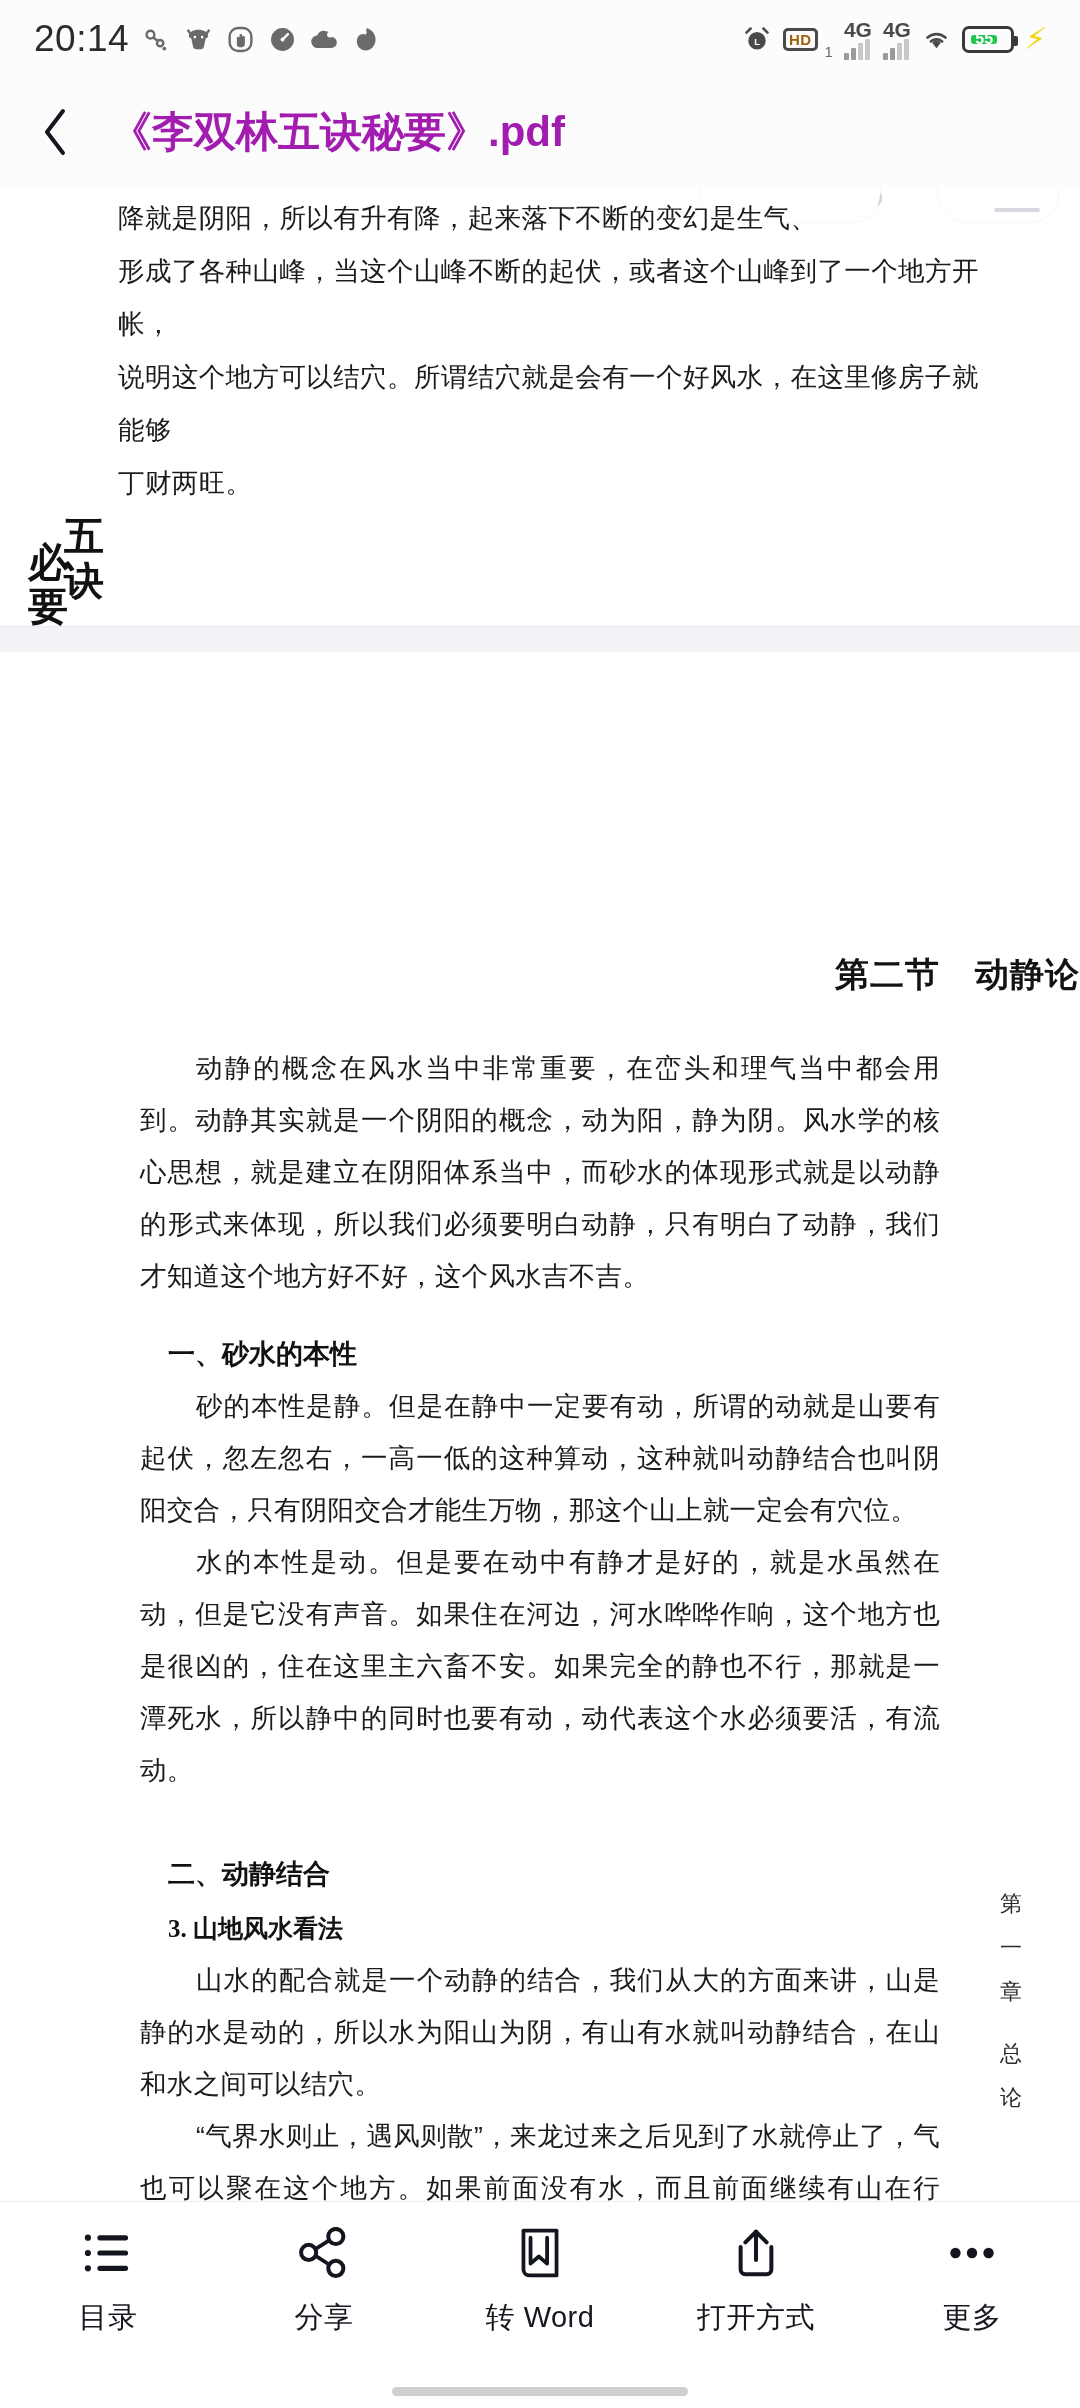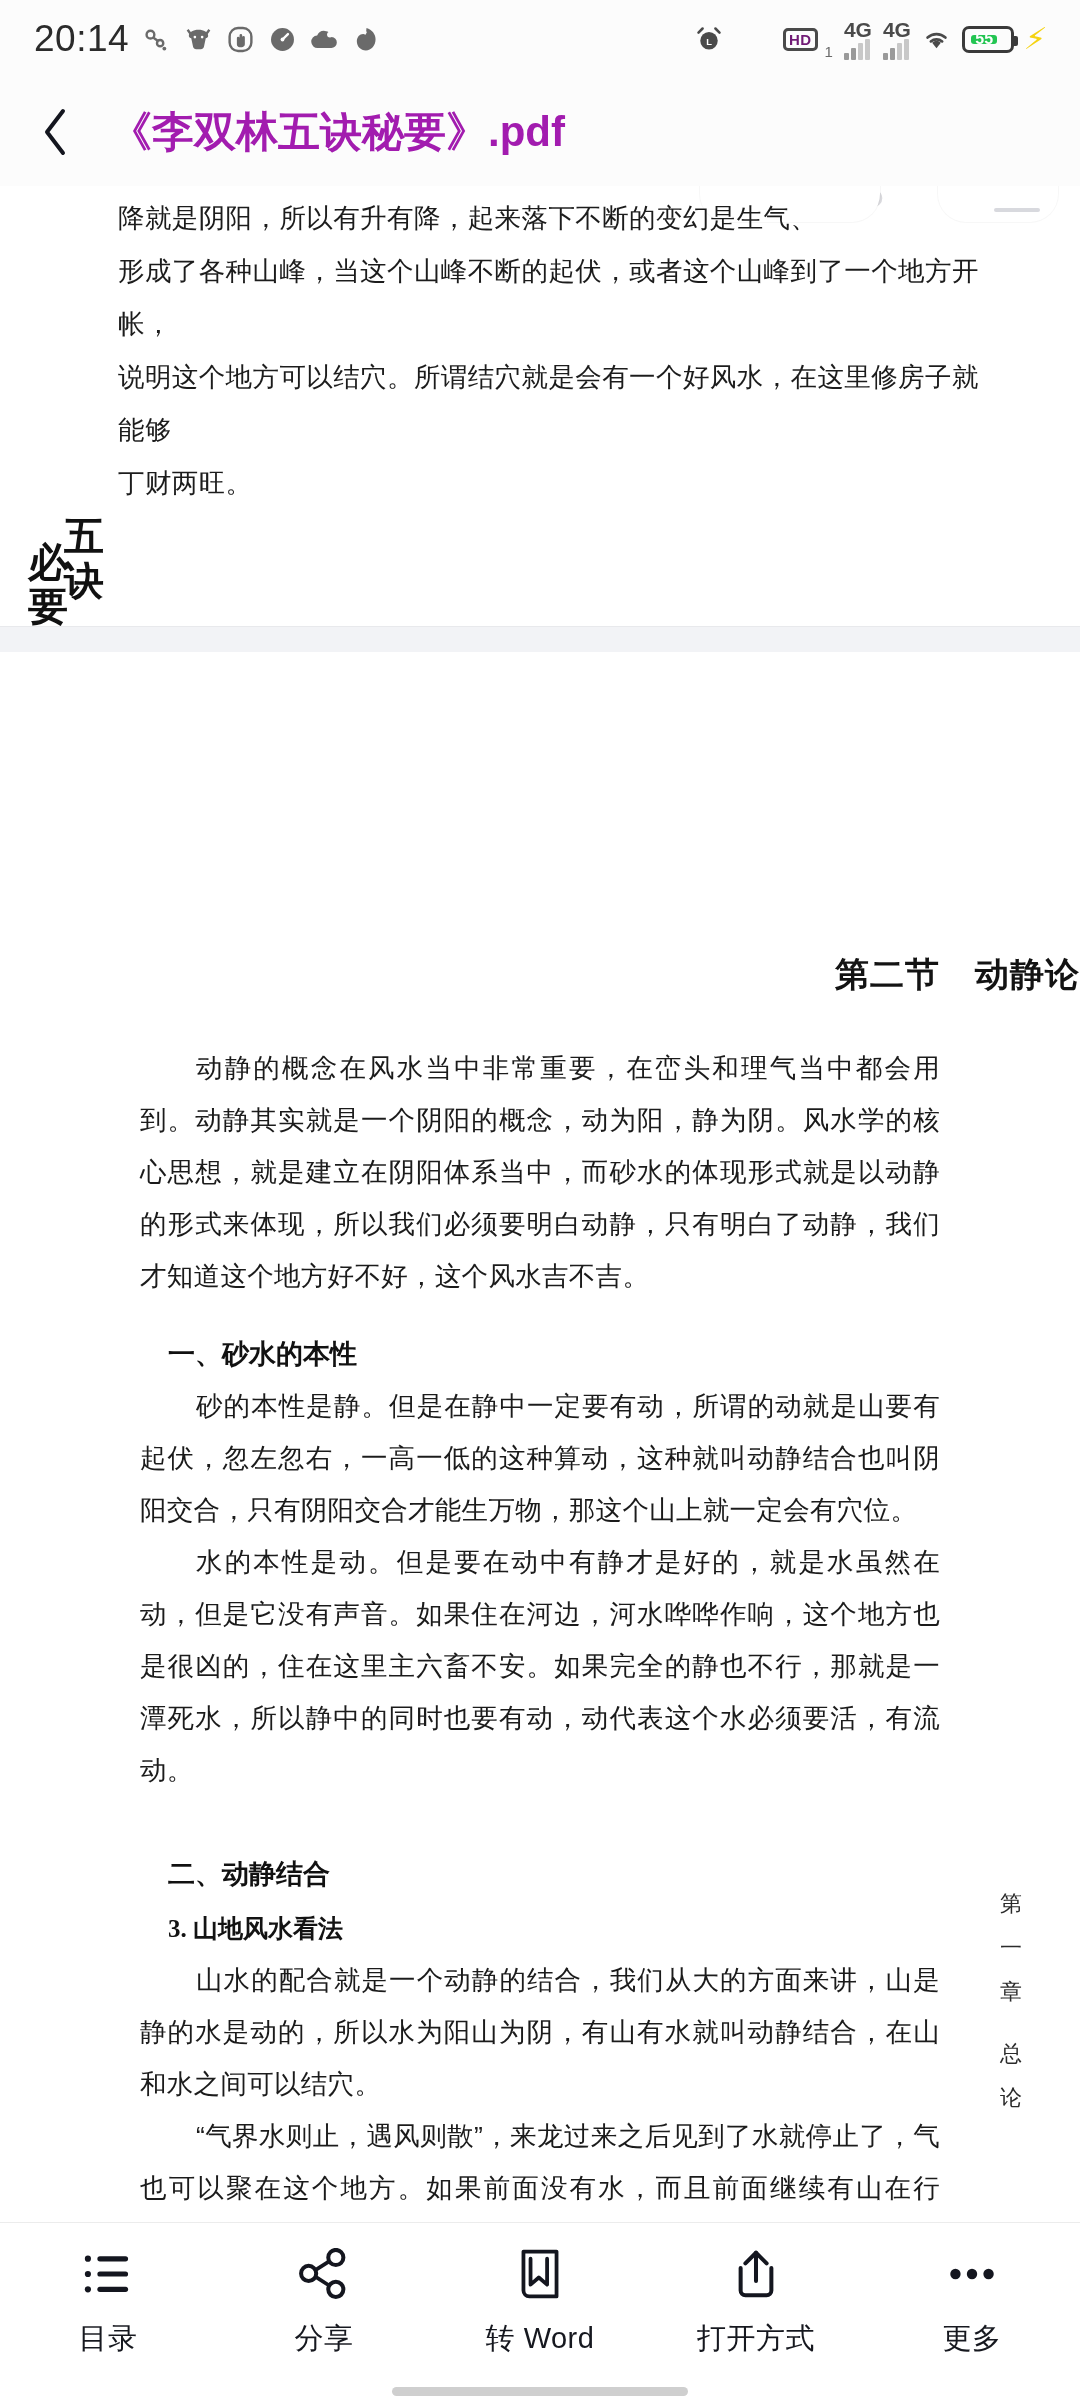--- a/index.html
+++ b/index.html
@@ -67,27 +67,26 @@
   }
   .sig-row { display: flex; align-items: flex-end; gap: 2px; height: 20px; }
   .sig-bar { width: 5px; background: #9a9a9a; border-radius: 1px; }
   .sig-bar.b1 { height: 7px; }
   .sig-bar.b2 { height: 12px; }
   .sig-bar.b3 { height: 17px; background:#c8c8c8; }
   .sig-bar.b4 { height: 21px; background:#c8c8c8; }
   .hd-badge {
     border: 3px solid #4a4a4a;
     border-radius: 5px;
-    color: #701a75;
+    color: #a16207;
     font-size: 15px;
     font-weight: bold;
     padding: 1px 3px;
     line-height: 1;
     letter-spacing: 0.5px;
-    margin-left: 48px;
   }
   .sub-1 { font-size: 15px; color:#6a6a6a; align-self: flex-end; margin-left:-4px;}
   .battery {
     width: 52px; height: 27px;
     border: 3px solid #3a3a3a;
     border-radius: 7px;
     position: relative;
     display: flex; align-items: center;
     padding: 6px;
     box-sizing: border-box;
@@ -298,21 +297,21 @@
   .page-tail {
     background: #ffffff;
     height: 26px;
   }
 
   
   .bottom-bar {
     position: absolute;
     left: 0; bottom: 0;
     width: 1080px;
-    height: 186px;
+    height: 207px;
     background: #ffffff;
     border-top: 1px solid #ececec;
     display: flex;
     align-items: flex-start;
     justify-content: space-around;
     padding-top: 22px;
     box-sizing: border-box;
   }
   .tb-item {
     width: 200px;

